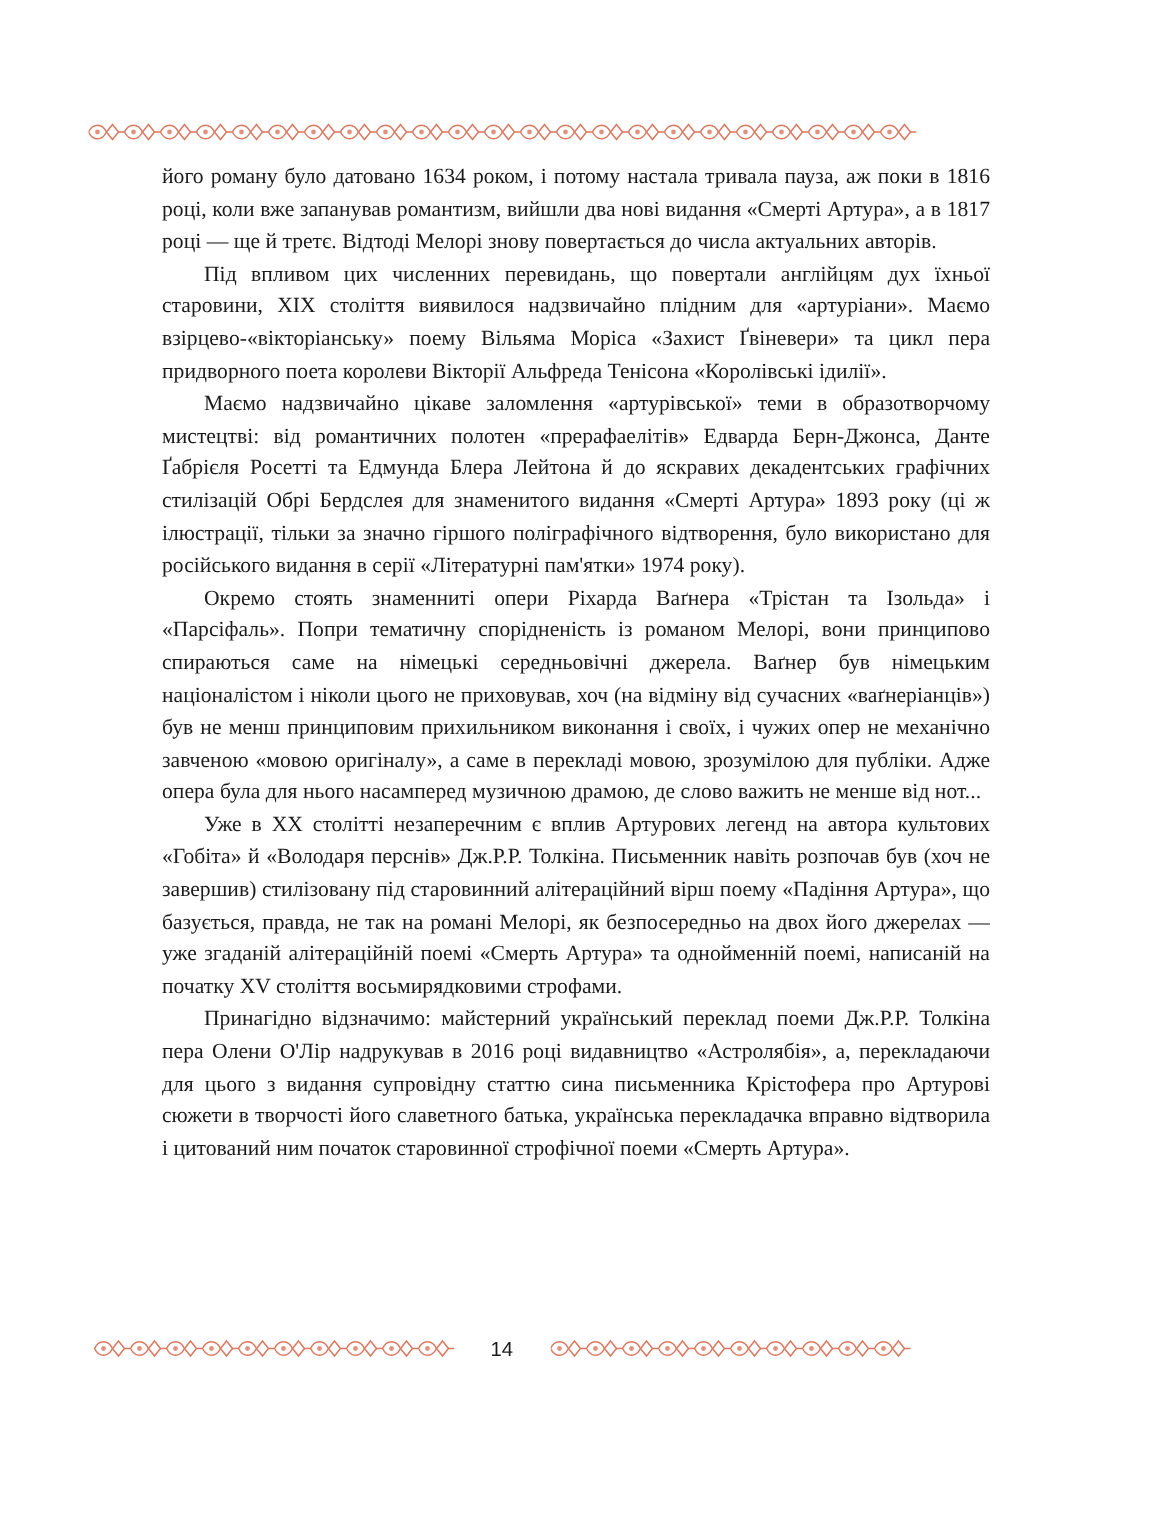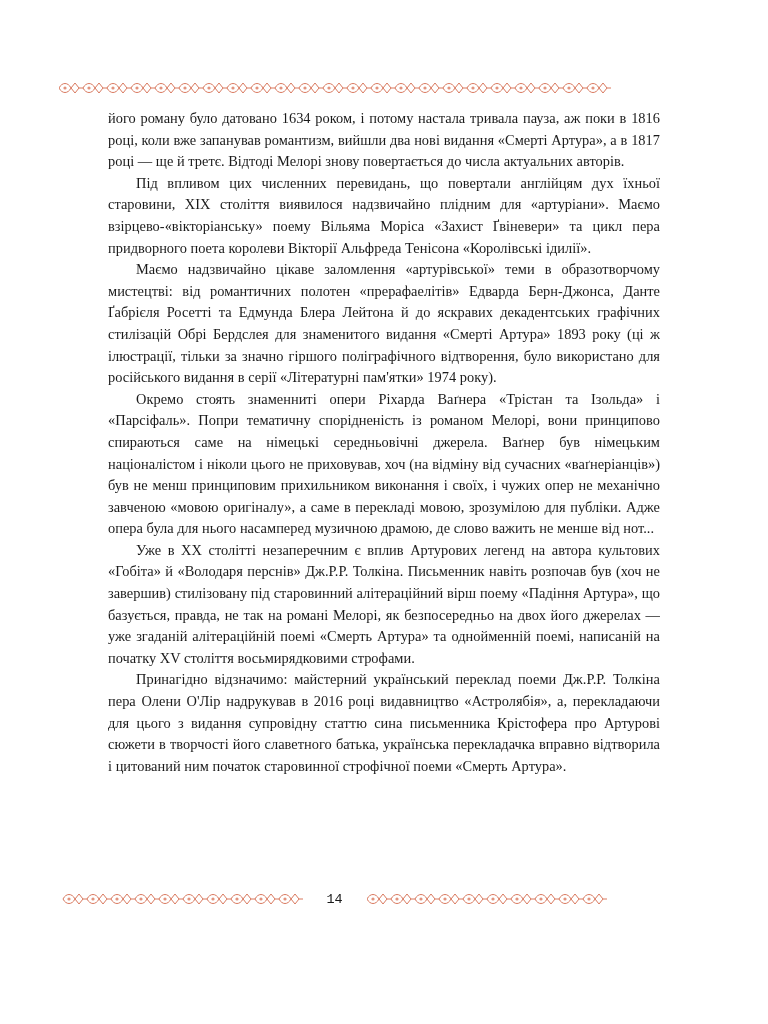--- a/index.html
+++ b/index.html
@@ -85,21 +85,21 @@
     align-items: center;
   }
   .footer .orn-right { justify-content: flex-start; }
   .footer .orn-left { justify-content: flex-end; }
   .page-number {
     flex: 0 0 auto;
     width: 64px;
     text-align: center;
     font-size: 13.5px;
     color: #1a1a1a;
-    font-family: Liberation Mono, monospace;
+    font-family: Liberation Sans, sans-serif;
   }
 </style>
 </head>
 <body>
 
 <div class="page">
 
   <div class="ornament ornament-top">
     <svg width="552" height="16" viewBox="0 0 552 16" xmlns="http://www.w3.org/2000/svg" aria-hidden="true">
       <defs>

